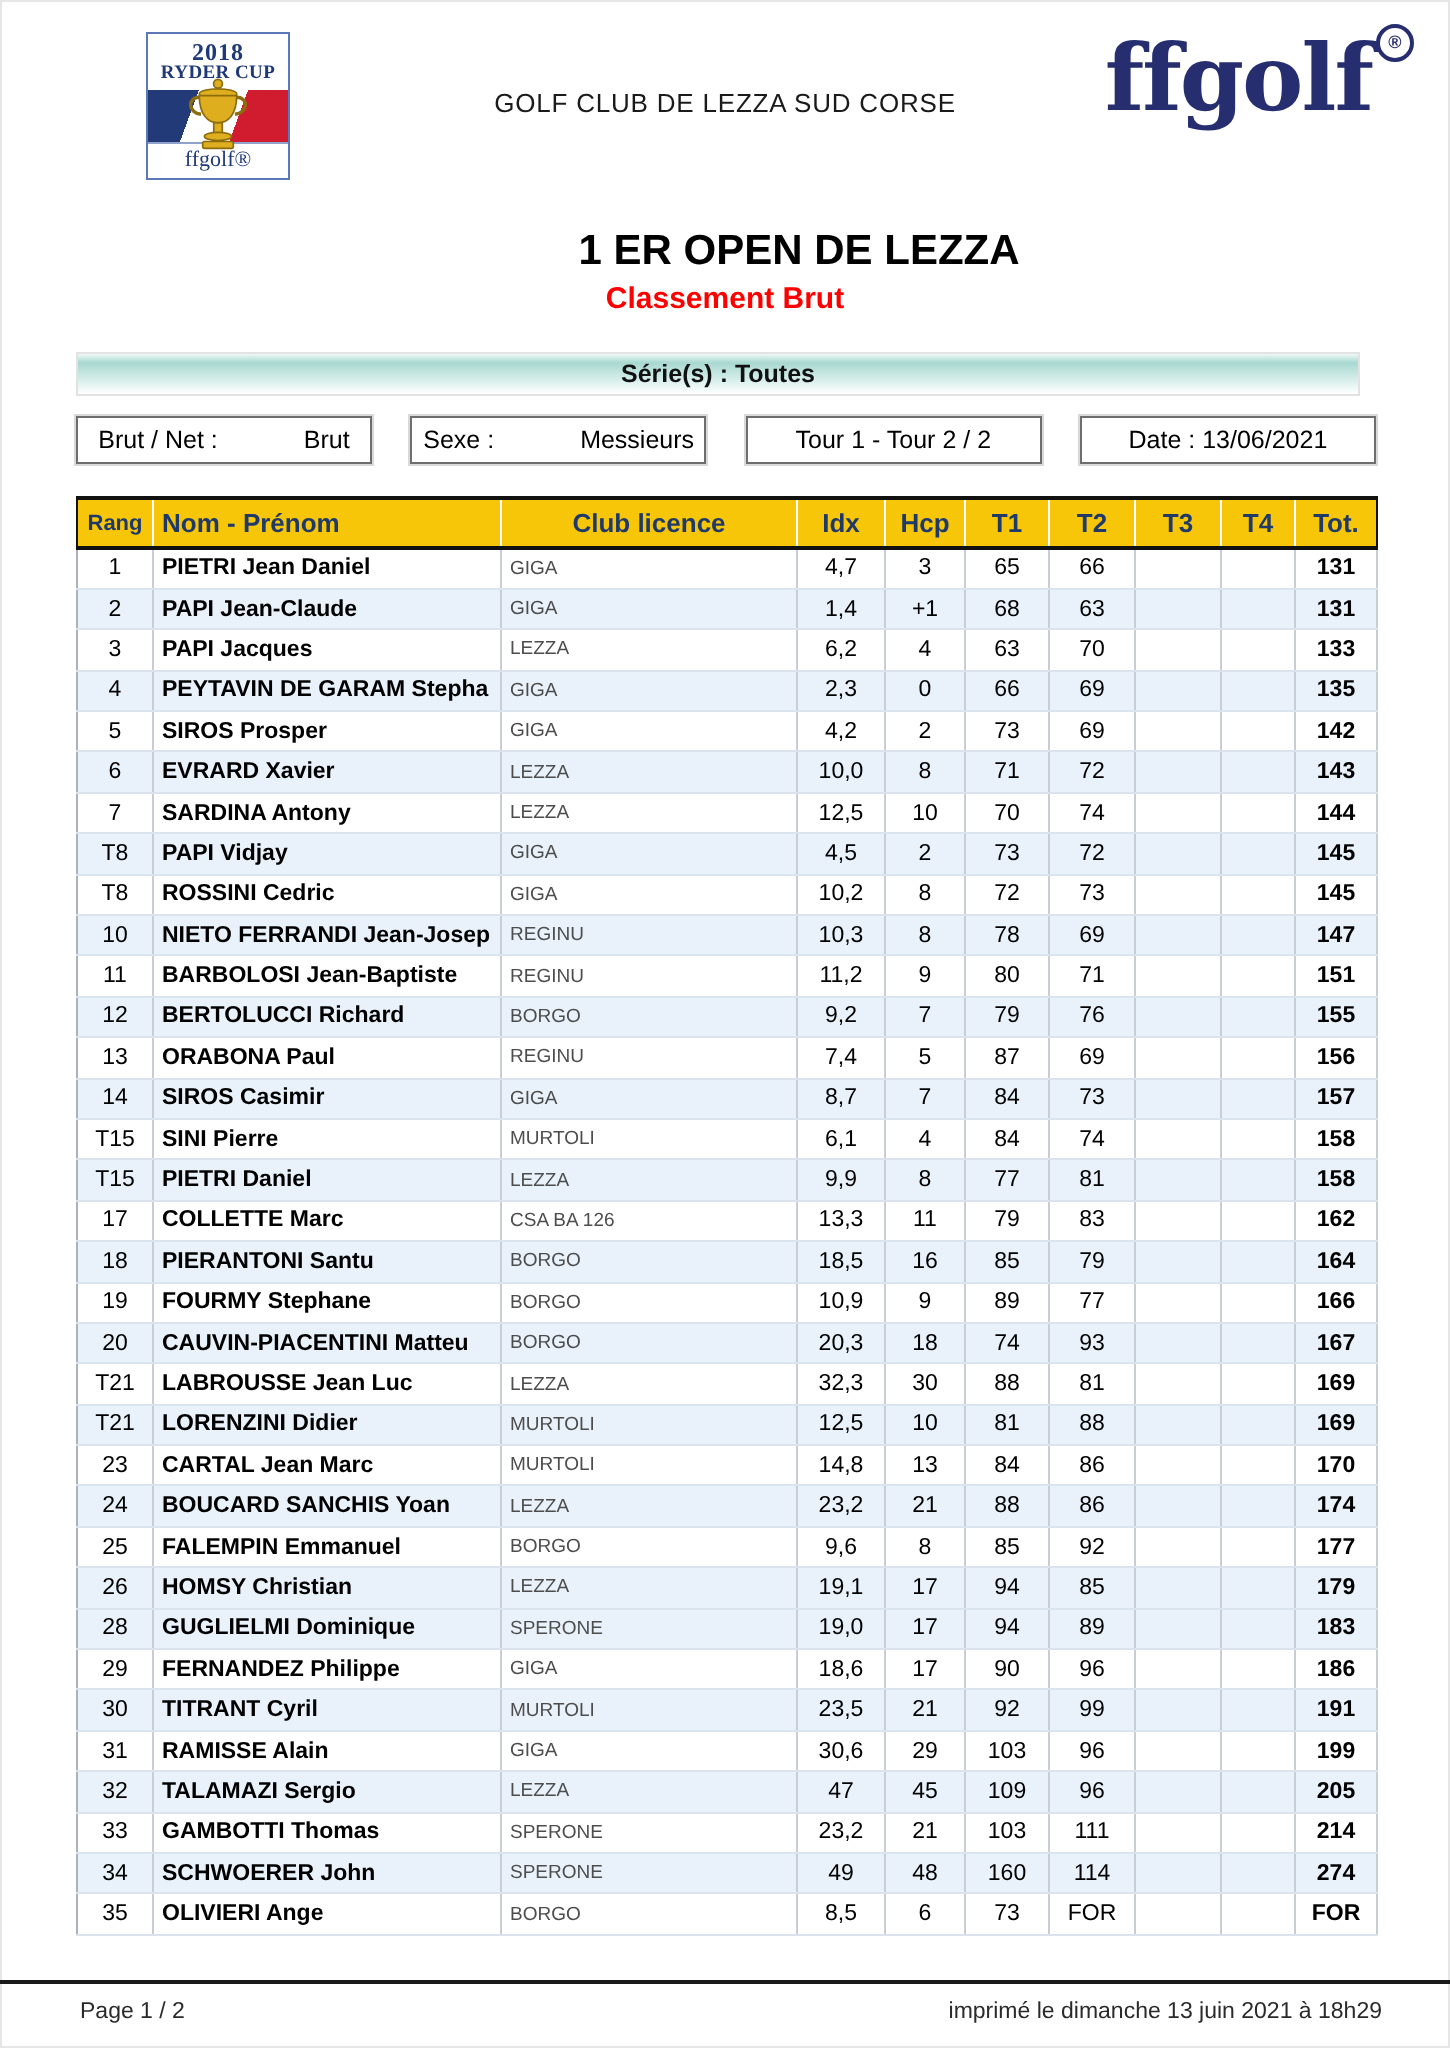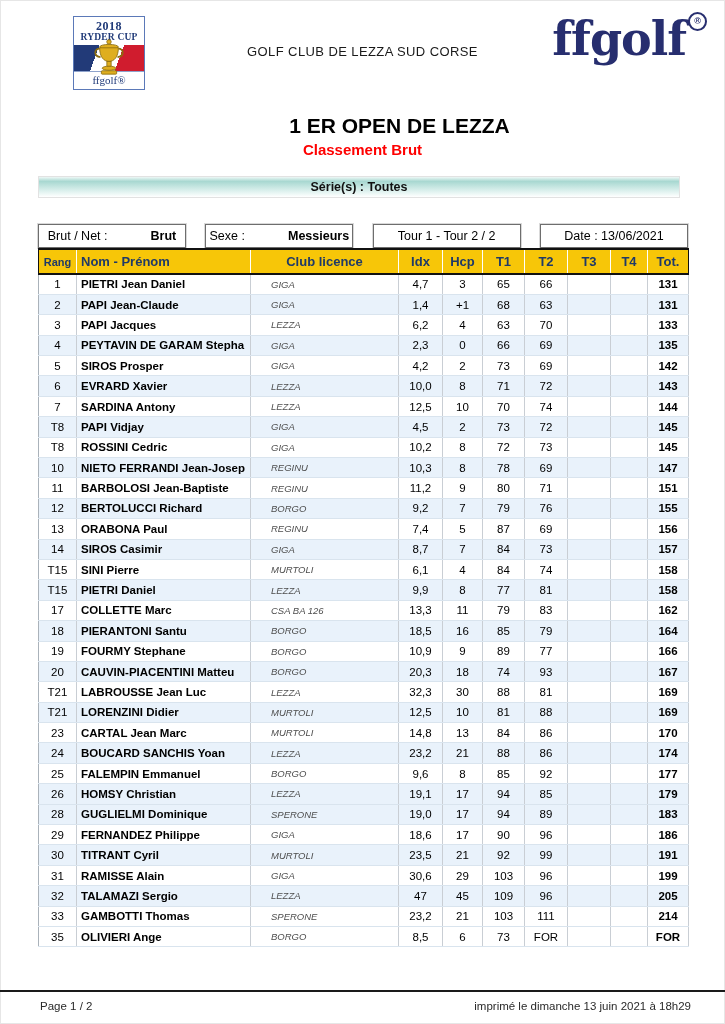--- a/index.html
+++ b/index.html
@@ -46,22 +46,22 @@
   .series-bar{position:absolute;left:38px;top:176px;width:642px;height:22px;
     box-sizing:border-box;border:1px solid #e2e2e2;
     background:linear-gradient(180deg,#eef8f6 0%,var(--series-teal,#a8d8d1) 22%,#ddf1ee 70%,#ffffff 100%);
     text-align:center;line-height:21px;font-size:12.5px;font-weight:bold;color:#111;}
   
   .filters{position:absolute;left:38px;top:208px;width:650px;
     display:flex;justify-content:space-between;}
   .filter-box{width:148px;height:24px;box-sizing:border-box;border:1px solid #6e6e6e;
     box-shadow:0 0 0 1px #d9d9d9;background:#fff;
     display:flex;align-items:center;justify-content:center;gap:5px;
-    font-size:12.5px;white-space:nowrap;margin-top:16px;}
-  .f-value{font-weight:bold;padding-left:38px;}
+    font-size:12.5px;white-space:nowrap;}
+  .f-value{font-weight:normal;padding-left:38px;}
   
   .results{position:absolute;left:38px;top:248px;width:650px;
     border-collapse:collapse;table-layout:fixed;}
   .results thead th{
     background:var(--header-yellow,#f7c608);color:var(--header-text,#1f3a68);
     font-weight:bold;height:25px;padding:0 2px;box-sizing:border-box;
     border-top:2px solid #111;border-bottom:2px solid #111;
     border-right:1px solid rgba(255,255,255,.75);
     font-size:13px;text-align:center;overflow:hidden;white-space:nowrap;}
   .results thead th.th-rang{font-size:11px;padding:0;}
@@ -69,21 +69,21 @@
   .results thead th:first-child{border-left:1px solid #111;text-align:center;}
   .results thead th:last-child{border-right:1px solid #111;}
   .results td{
     height:20.4px;padding:0 2px;box-sizing:border-box;
     border-right:1px solid #c9ced4;border-bottom:1px solid #d9e4ee;
     font-size:11.5px;text-align:center;overflow:hidden;white-space:nowrap;
     background:transparent;}
   .results td:first-child{border-left:1px solid #aab2ba;}
   .results tbody tr.alt{background:var(--row-alt,#e9f2fb);}
   .results td.c-nom{text-align:left;font-weight:bold;padding-left:4px;}
-  .results td.c-club{text-align:left;font-size:9.5px;color:#4d4d4d;padding-left:20px;font-style:italic;}
+  .results td.c-club{text-align:left;font-size:9.5px;color:#4d4d4d;padding-left:4px;}
   .results td.c-tot{font-weight:bold;}
   
   .footer-rule{position:absolute;left:0;top:990px;width:725px;height:2px;background:#1a1a1a;}
   .footer-left{position:absolute;left:40px;top:1000px;font-size:11.5px;color:#2a2a2a;}
   .footer-right{position:absolute;right:34px;top:1000px;font-size:11.5px;color:#2a2a2a;}
 </style>
 </head>
 <body>
 
 <div class="page">
@@ -543,20 +543,32 @@
           <td class="c-nom">GAMBOTTI Thomas</td>
           <td class="c-club">SPERONE</td>
           <td class="c-num">23,2</td>
           <td class="c-num">21</td>
           <td class="c-num">103</td>
           <td class="c-num">111</td>
           <td class="c-num"></td>
           <td class="c-num"></td>
           <td class="c-tot">214</td>
         </tr>
+        <tr class="alt">
+          <td class="c-rang">34</td>
+          <td class="c-nom">SCHWOERER John</td>
+          <td class="c-club">SPERONE</td>
+          <td class="c-num">49</td>
+          <td class="c-num">48</td>
+          <td class="c-num">160</td>
+          <td class="c-num">114</td>
+          <td class="c-num"></td>
+          <td class="c-num"></td>
+          <td class="c-tot">274</td>
+        </tr>
         <tr>
           <td class="c-rang">35</td>
           <td class="c-nom">OLIVIERI Ange</td>
           <td class="c-club">BORGO</td>
           <td class="c-num">8,5</td>
           <td class="c-num">6</td>
           <td class="c-num">73</td>
           <td class="c-num">FOR</td>
           <td class="c-num"></td>
           <td class="c-num"></td>

